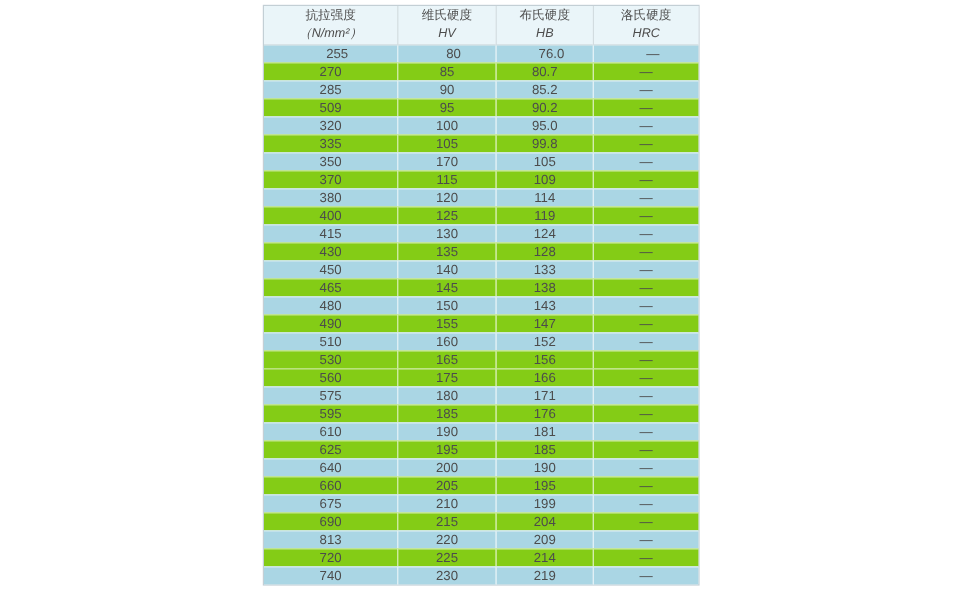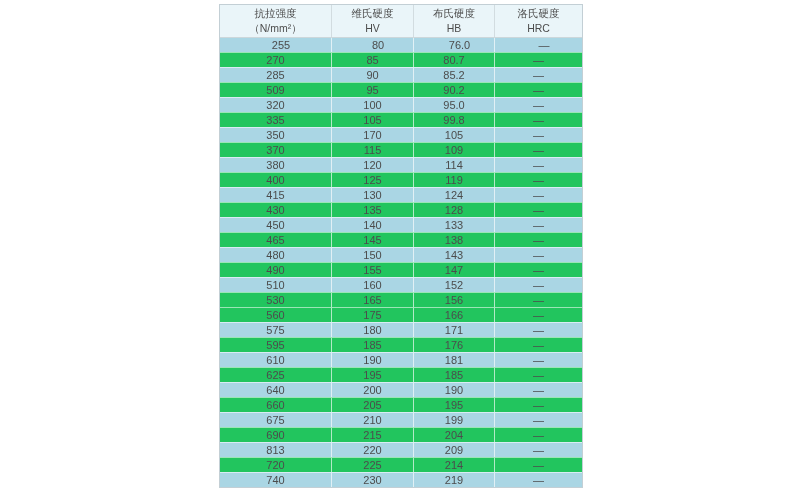--- a/index.html
+++ b/index.html
@@ -39,35 +39,35 @@
     font-size: 10.5px;
     padding: 1px 0 2px 0;
     height: 29px;
     vertical-align: middle;
     border-left: 1px solid #d2dcе0;
     border-left: 1px solid #d2dce0;
     border-bottom: 1px solid #ccd7db;
   }
   thead th:first-child { border-left: none; }
   .hline1 { line-height: 15px; }
-  .hline2 { line-height: 14px; }
+  .hline2 { line-height: 14px; font-style: italic; }
   tbody td {
     text-align: center;
     font-size: 11px;
     height: 14px;
     line-height: 14px;
     padding: 0;
     border-left: 1px solid rgba(255,255,255,0.65);
     border-top: 1px solid rgba(255,255,255,0.55);
     overflow: hidden;
   }
   tbody td:first-child { border-left: none; }
   tbody tr:first-child td { border-top: none; padding-left: 11px; }
   tbody tr.dark td  { background: #aad6e4; }
-  tbody tr.light td { background: #22c55e; }
+  tbody tr.light td { background: #84cc16; }
 </style>
 </head>
 <body>
 
 <div class="table-wrap">
   <table>
     <colgroup>
       <col class="c1">
         <col class="c2">
         <col class="c3">

